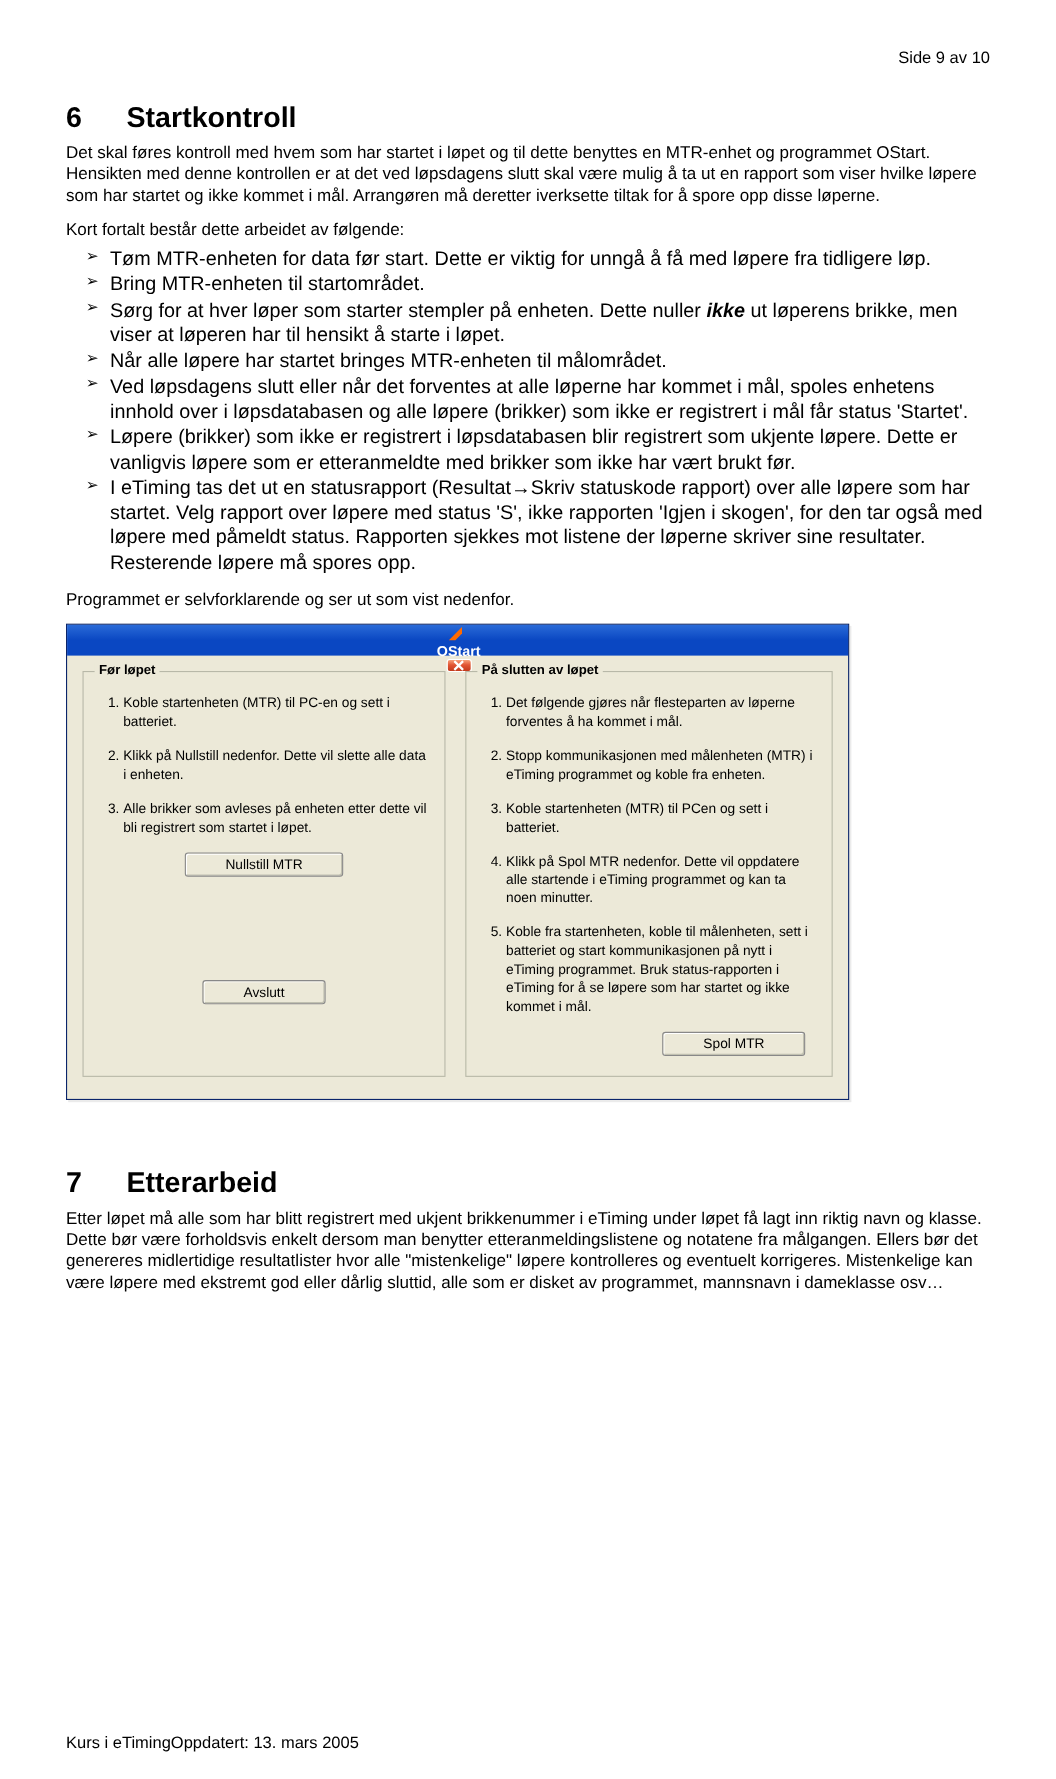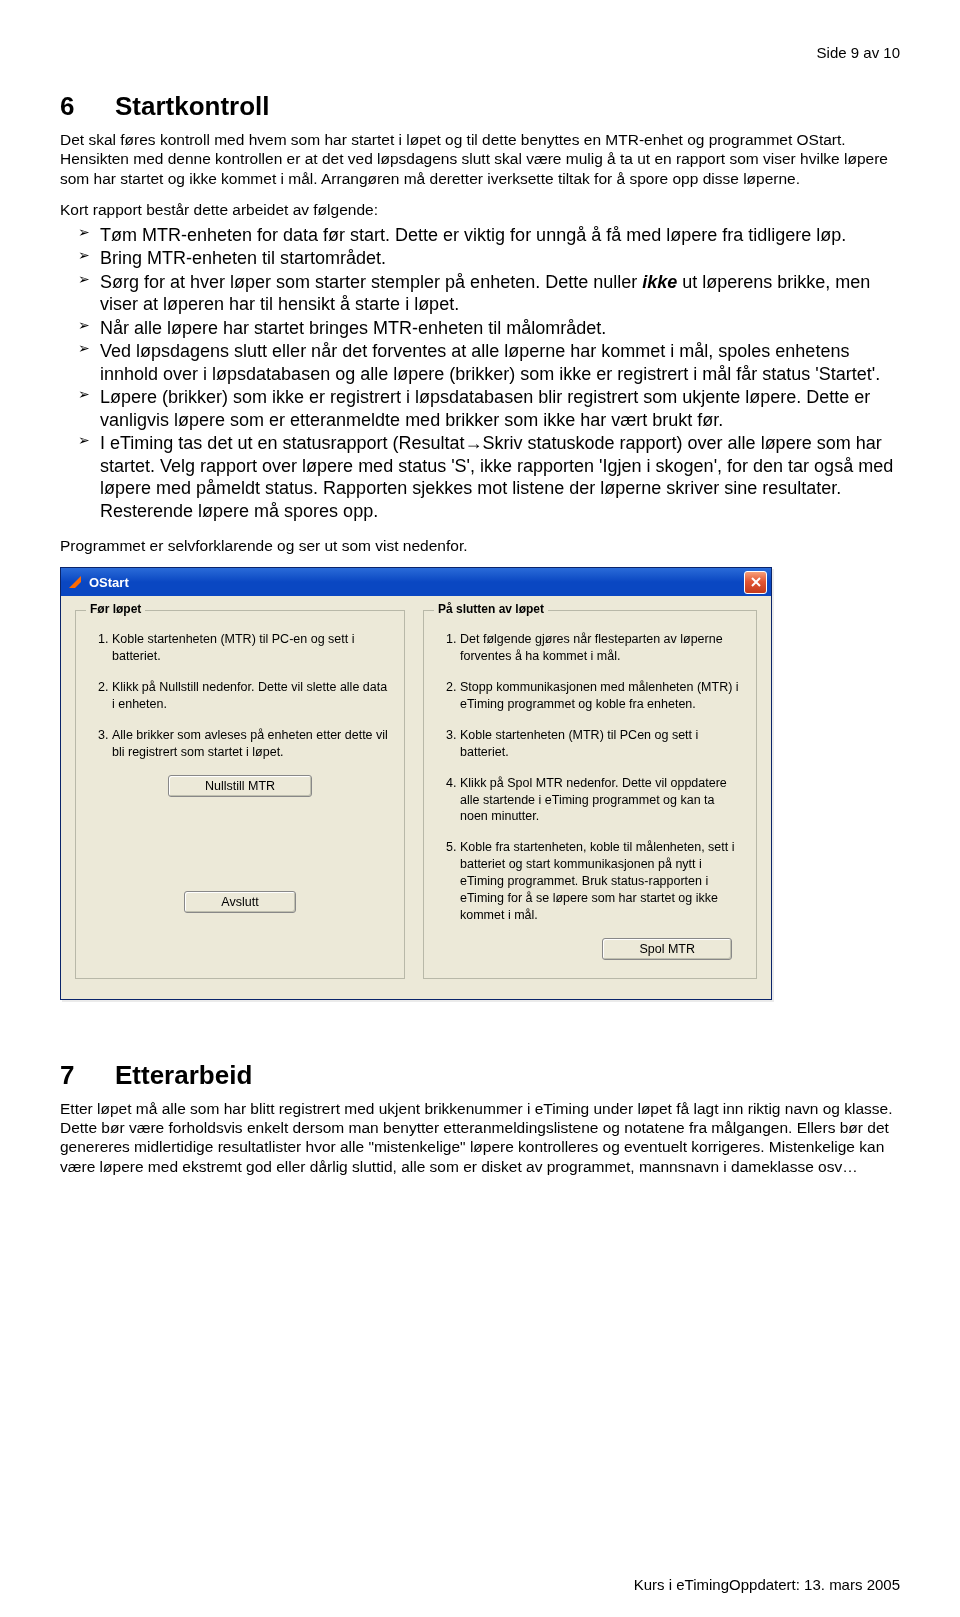--- a/index.html
+++ b/index.html
@@ -71,20 +71,21 @@
     box-shadow: 2px 2px 0 rgba(0,0,0,0.08);
   }
   .titlebar {
     height: 28px;
     background: linear-gradient(to bottom, #2a6bd8 0%, #0a47c2 50%, #0a47c2 100%);
     display: flex;
     align-items: center;
     padding: 0 4px 0 6px;
     color: #fff;
     font-size: 13px;
+    flex-direction: column;
   }
   .titlebar .app-icon {
     width: 16px;
     height: 16px;
     margin-right: 6px;
     display: inline-flex;
     align-items: center;
     justify-content: center;
   }
   .titlebar .title-text {
@@ -153,38 +154,38 @@
   }
   .win-button.right {
     margin: 4px 10px 0 auto;
   }
   .footer {
     position: absolute;
     bottom: 28px;
     left: 60px;
     right: 60px;
     display: flex;
-    justify-content: flex-end;
+    justify-content: flex-start;
     font-size: 15px;
   }
 </style>
 </head>
 <body>
 
 <div class="page">
 
   <div class="page-header-right">Side 9 av 10</div>
 
   <h1 class="section-title">
     <span class="sec-num">6</span><span>Startkontroll</span>
   </h1>
 
   <p class="body-text">Det skal føres kontroll med hvem som har startet i løpet og til dette benyttes en MTR-enhet og programmet OStart. Hensikten med denne kontrollen er at det ved løpsdagens slutt skal være mulig å ta ut en rapport som viser hvilke løpere som har startet og ikke kommet i mål. Arrangøren må deretter iverksette tiltak for å spore opp disse løperne.</p>
 
-  <p class="intro-line">Kort rapport består dette arbeidet av følgende:</p>
+  <p class="intro-line">Kort fortalt består dette arbeidet av følgende:</p>
 
   <ul class="arrow">
     <li>Tøm MTR-enheten for data før start. Dette er viktig for unngå å få med løpere fra tidligere løp.</li>
     <li>Bring MTR-enheten til startområdet.</li>
     <li><span>Sørg for at hver løper som starter stempler på enheten. Dette nuller <span class="bold">ikke</span> ut løperens brikke, men viser at løperen har til hensikt å starte i løpet.</span></li>
     <li>Når alle løpere har startet bringes MTR-enheten til målområdet.</li>
     <li>Ved løpsdagens slutt eller når det forventes at alle løperne har kommet i mål, spoles enhetens innhold over i løpsdatabasen og alle løpere (brikker) som ikke er registrert i mål får status 'Startet'.</li>
     <li>Løpere (brikker) som ikke er registrert i løpsdatabasen blir registrert som ukjente løpere. Dette er vanligvis løpere som er etteranmeldte med brikker som ikke har vært brukt før.</li>
     <li>I eTiming tas det ut en statusrapport (Resultat→Skriv statuskode rapport) over alle løpere som har startet. Velg rapport over løpere med status 'S', ikke rapporten 'Igjen i skogen', for den tar også med løpere med påmeldt status. Rapporten sjekkes mot listene der løperne skriver sine resultater. Resterende løpere må spores opp.</li>
   </ul>

